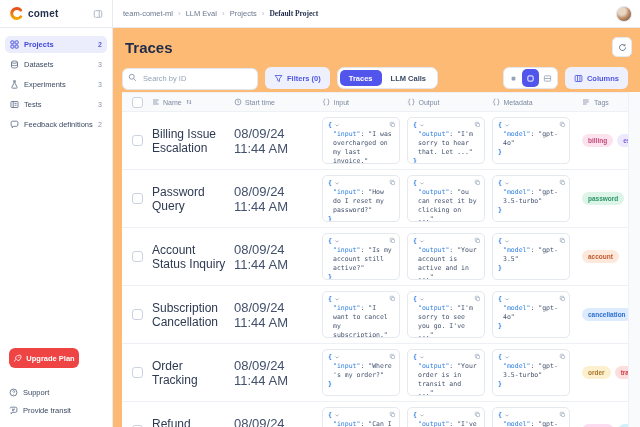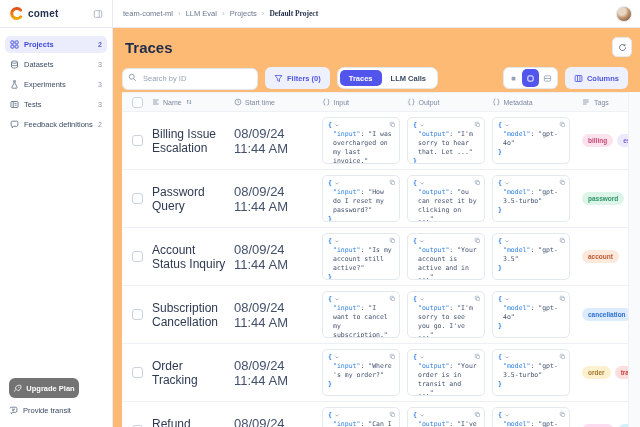--- a/index.html
+++ b/index.html
@@ -17,22 +17,22 @@
   .nav { padding:8px 5px 0 5px; }
   .nav-item { display:flex; align-items:center; gap:5px; height:17px; padding:0 5px; border-radius:5px;
     font-size:7.5px; color:#3B4A63; cursor:pointer; margin-bottom:3px; }
   .nav-item .cnt { margin-left:auto; color:#8793A8; font-size:7px; }
   .nav-item .nico { color:#5A6B85; }
   .nav-item.active { background:#EBEDFD; color:#4048D8; font-weight:600; }
   .nav-item.active .nico { color:#4048D8; }
   .nav-item.active .cnt { color:#5A62D8; }
   .side-footer { position:absolute; left:0; right:0; bottom:8px; padding:0 9px; }
   .upgrade-btn { display:flex; align-items:center; justify-content:center; gap:4px; width:70px; height:20px;
-    background:#737373; color:#fff; border:none; border-radius:6px; font-size:7.5px; font-weight:600;
-    cursor:pointer; margin-bottom:3px; font-family:inherit; }
+    background:#ef4444; color:#fff; border:none; border-radius:6px; font-size:7.5px; font-weight:600;
+    cursor:pointer; margin-bottom:15px; font-family:inherit; }
   .foot-item { display:flex; align-items:center; gap:5px; height:18px; font-size:7.5px; color:#3B4A63; cursor:pointer; }
   .foot-item .nico { color:#5A6B85; }
 
   
   .topbar { position:absolute; left:113px; right:0; top:0; height:28px; background:#fff;
     border-bottom:1px solid #E8EAF0; display:flex; align-items:center; padding:0 8px 0 10px; }
   .crumbs { display:flex; align-items:center; gap:5px; font-size:7.5px; color:#6B7890; }
   .crumb { cursor:pointer; }
   .crumb-sep { color:#B6BFCE; font-size:8px; }
   .crumb.current { color:#1F2C49; font-weight:600;font-family:Liberation Serif, serif; }
@@ -193,20 +193,30 @@
     <button class="upgrade-btn">
       <svg width="9" height="9" viewBox="0 0 12 12" fill="none" stroke="#fff" stroke-width="1.1">
         <path d="M2 10c.2-1.6.9-2.3 1.9-2.6M6.9 1.8c1.8-.5 3.4.1 3.4.1s.6 1.6.1 3.4C10 6.9 8.7 8.2 6.7 9L3.1 5.4c.8-2 2.2-3.2 3.8-3.6z"></path>
         <circle cx="7.9" cy="4.2" r=".7" fill="#fff" stroke="none"></circle>
       </svg>
       <span>Upgrade Plan</span>
     </button>
     <div class="foot-item">
       <span class="nico">
         <svg width="9" height="9" viewBox="0 0 12 12" fill="none" stroke="currentColor" stroke-width="1.1">
+          <circle cx="6" cy="6" r="4.6"></circle>
+            <path d="M4.7 4.6c.2-.8.9-1.2 1.6-1.1.7.1 1.2.6 1.2 1.3 0 .9-1.3 1.1-1.3 2"></path>
+          <circle cx="6.1" cy="8.6" r=".5" fill="currentColor" stroke="none"></circle>
+        </svg>
+      </span>
+      <span>Support</span>
+    </div>
+    <div class="foot-item">
+      <span class="nico">
+        <svg width="9" height="9" viewBox="0 0 12 12" fill="none" stroke="currentColor" stroke-width="1.1">
           <path d="M1.5 3.2c0-.9.7-1.6 1.6-1.6h5.8c.9 0 1.6.7 1.6 1.6v3.6c0 .9-.7 1.6-1.6 1.6H5L2.8 10.3V8.4"></path>
           <line x1="4" y1="4.3" x2="8" y2="4.3"></line>
             <line x1="4" y1="6.2" x2="6.6" y2="6.2"></line>
         </svg>
       </span>
       <span>Provide transit</span>
     </div>
   </div>
 </div>
 

